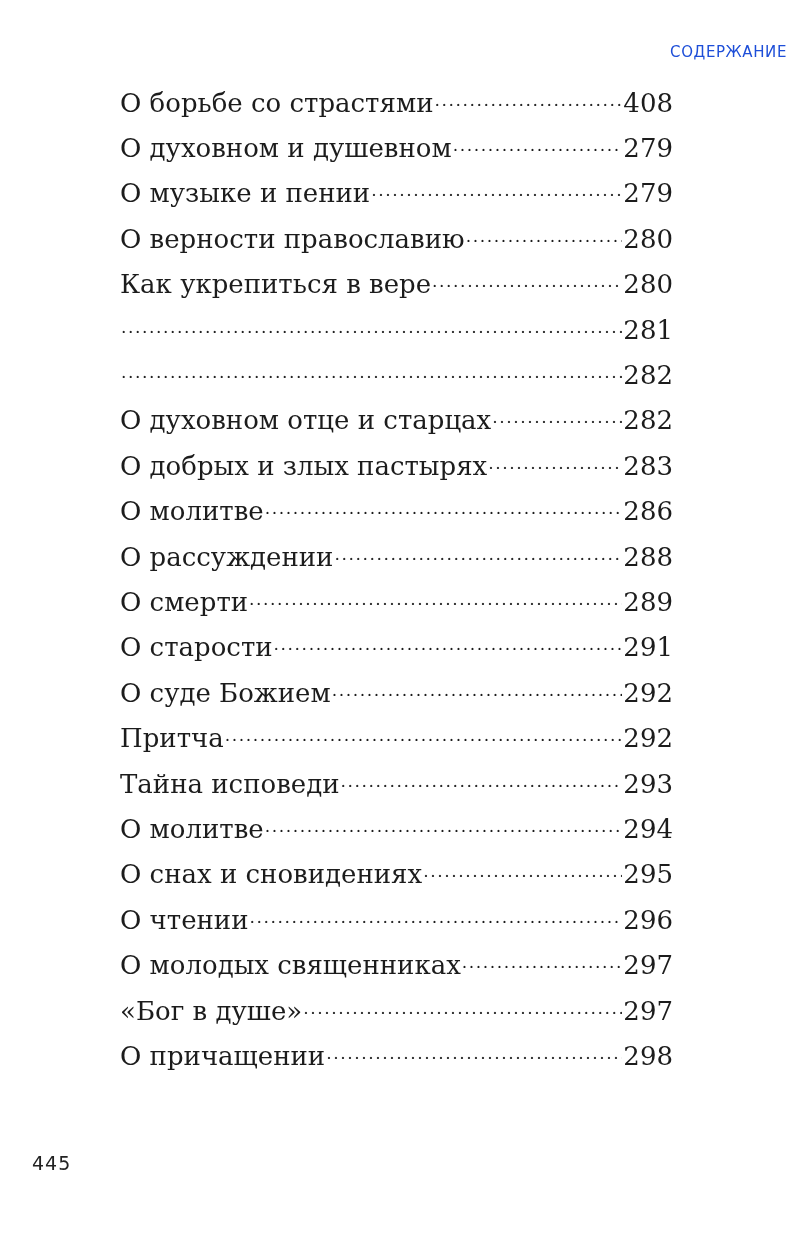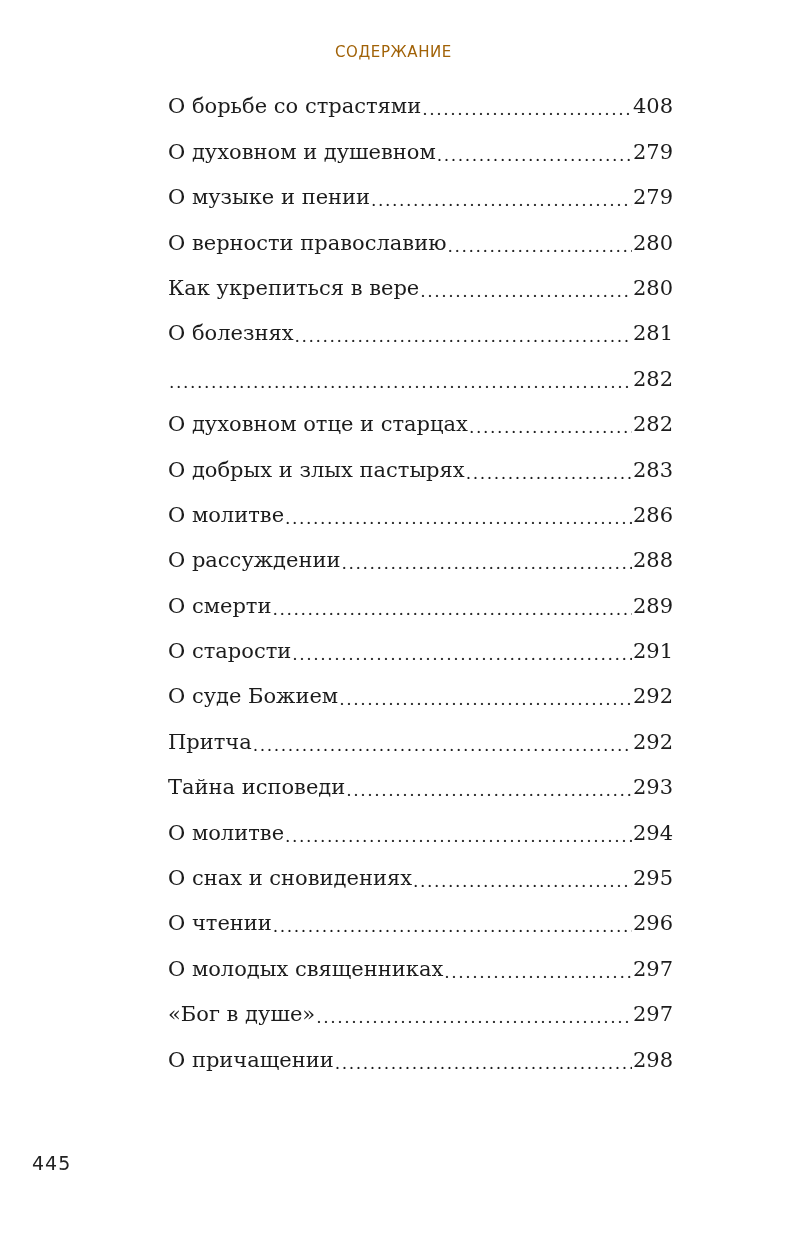--- a/index.html
+++ b/index.html
@@ -12,46 +12,45 @@
       height: 1259px;
       position: relative;
       overflow: hidden;
       color: #1f1f1f;
     }
     .running-head {
       position: absolute;
       top: 43px;
       left: 0;
       width: 787px;
-      text-align: center;
+      text-align: right;
       font-family: "DejaVu Sans", sans-serif;
       font-size: 15px;
       letter-spacing: 0.6px;
-      color: #a16207;
+      color: #1d4ed8;
     }
     .toc {
       position: absolute;
       top: 80px;
       left: 120px;
       width: 553px;
       margin: 0;
       padding: 0;
       list-style: none;
     }
     .toc-row {
       display: flex;
-      align-items: flex-end;
+      align-items: center;
       height: 45.4px;
       font-family: "DejaVu Serif", serif;
-      font-size: 21px;
+      font-size: 26px;
       line-height: 38px;
       color: #1c1c1c;
       white-space: nowrap;
       overflow: hidden;
-      margin-left: 48px;
     }
     .toc-title {
       flex: 0 0 auto;
     }
     .toc-leader {
       flex: 1 1 auto;
       overflow: hidden;
       position: relative;
       height: 1em;
       margin: 0 1px;
@@ -107,21 +106,20 @@
       <span class="toc-title">О верности православию</span>
       <span class="toc-leader"></span>
       <span class="toc-page">280</span>
     </li>
   <li class="toc-row">
       <span class="toc-title">Как укрепиться в вере</span>
       <span class="toc-leader"></span>
       <span class="toc-page">280</span>
     </li>
   <li class="toc-row">
-      <span class="toc-title">О болезнях</span>
       <span class="toc-leader"></span>
       <span class="toc-page">281</span>
     </li>
   <li class="toc-row">
       <span class="toc-leader"></span>
       <span class="toc-page">282</span>
     </li>
   <li class="toc-row">
       <span class="toc-title">О духовном отце и старцах</span>
       <span class="toc-leader"></span>

